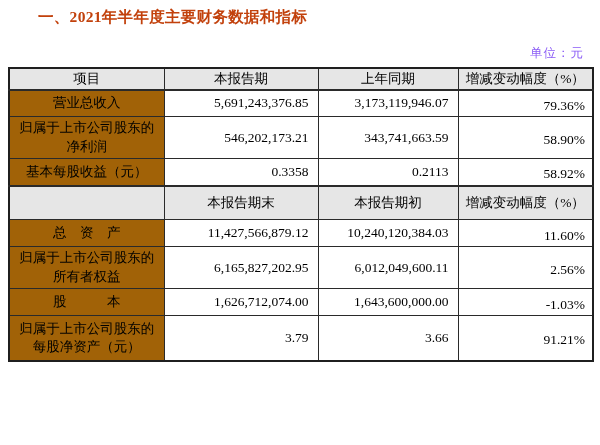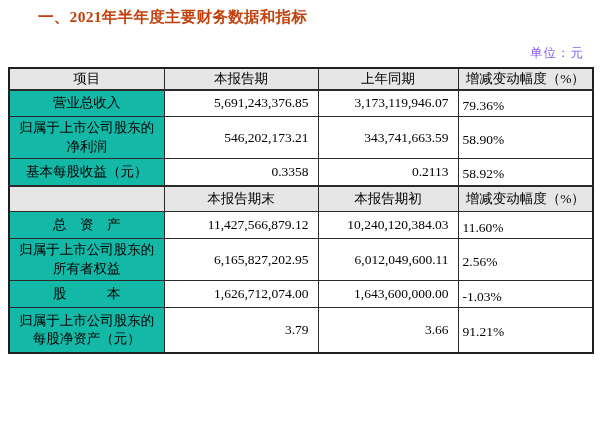--- a/index.html
+++ b/index.html
@@ -25,30 +25,30 @@
   }
   table.fin { border:2px solid #1f1f1f; }
   table.fin td { border:1px solid #2a2a2a; overflow:hidden; }
   col.c1 { width:155px; }
   col.c2 { width:154px; }
   col.c3 { width:140px; }
   col.c4 { width:135px; }
 
   tr.r { height:27px; }
   tr.hdr1 { height:22px; }
-  tr.hdr2 { height:26px; }
+  tr.hdr2 { height:34px; }
   tr.tall { height:42px; }
   tr.tall2 { height:45px;margin-top:13px; }
 
   td.item {
-    background:#14b8a6; text-align:center;
+    background:#a16207; text-align:center;
     padding:1px 8px; line-height:1.35;
   }
   td.val { background:#ffffff; text-align:right; padding:1px 9px 1px 4px;font-family:Liberation Serif, serif; }
-  td.chg { background:#ffffff; padding:6px 7px 1px 4px; }
+  td.chg { background:#ffffff; text-align:right; padding:6px 7px 1px 4px; }
 
   tr.hdr1 td, tr.hdr2 td {
     background:#e6e6e6; text-align:center; padding:1px 4px;
   }
   tr.hdr1 td { border-bottom-width:2px;margin-top:8px; }
   tr.hdr2 td { border-top-width:2px; }
 </style>
 </head>
 <body>
 

